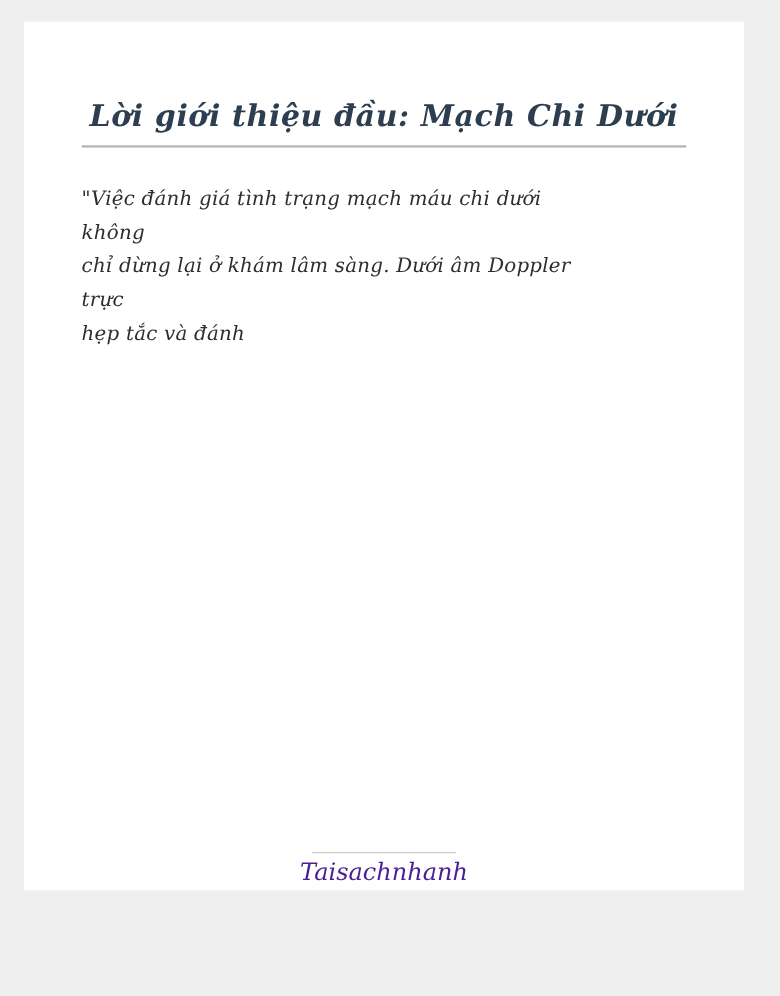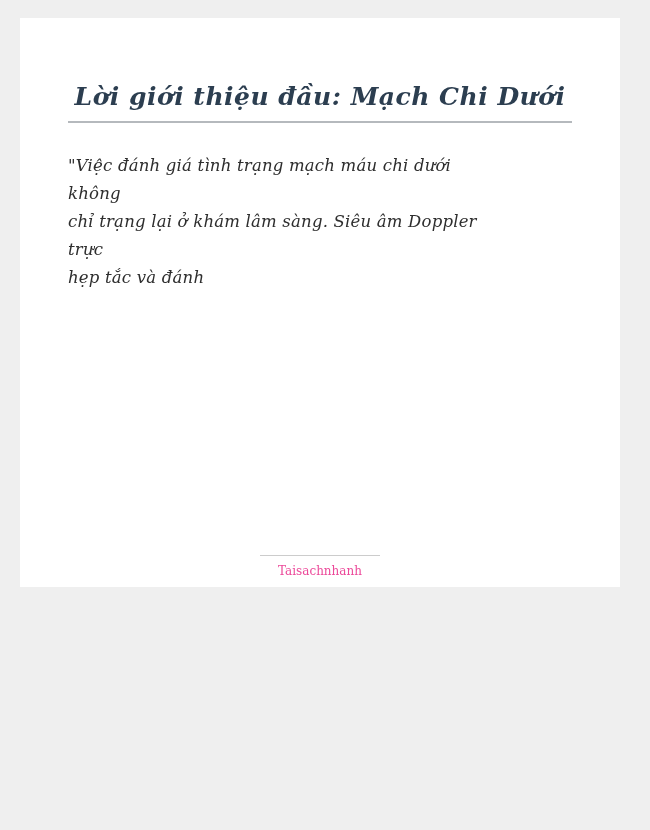--- a/index.html
+++ b/index.html
@@ -9,21 +9,21 @@
   }
   .canvas {
     position: relative;
     width: 650px; height: 830px;
     background: #efefef;
     overflow: hidden;
   }
   .page {
     position: absolute;
     left: 20px; top: 18px;
-    width: 600px; height: 569px;
+    width: 600px; height: 724px;
     background: #ffffff;
   }
   .content {
     padding: 0 48px;
   }
   .doc-title {
     margin-top: 64px;
     text-align: center;
     font-style: italic;
     font-weight: 700;
@@ -50,37 +50,38 @@
     position: absolute;
     left: 0; right: 0; bottom: 6px;
     text-align: center;
   }
   .footer-divider {
     width: 120px;
     margin: 0 auto 5px auto;
     border-top: 1px solid #cccccc;
   }
   .footer-brand {
-    font-size: 12px;
+    font-style: italic;
+    font-size: 20px;
     line-height: 20px;
-    color: #ec4899;
+    color: #4c1d95;
   }
 </style>
 </head>
 <body>
 
 <div class="canvas">
   <div class="page">
     <div class="content">
       <h1 class="doc-title">Lời giới thiệu đầu: Mạch Chi Dưới</h1>
       <div class="title-divider"></div>
       <div class="body-text">
         <p>"Việc đánh giá tình trạng mạch máu chi dưới</p>
         <p>không</p>
-        <p>chỉ trạng lại ở khám lâm sàng. Siêu âm Doppler</p>
+        <p>chỉ dừng lại ở khám lâm sàng. Dưới âm Doppler</p>
         <p>trực</p>
         <p>hẹp tắc và đánh</p>
       </div>
     </div>
     <div class="footer">
       <div class="footer-divider"></div>
       <div class="footer-brand">Taisachnhanh</div>
     </div>
   </div>
 </div>

